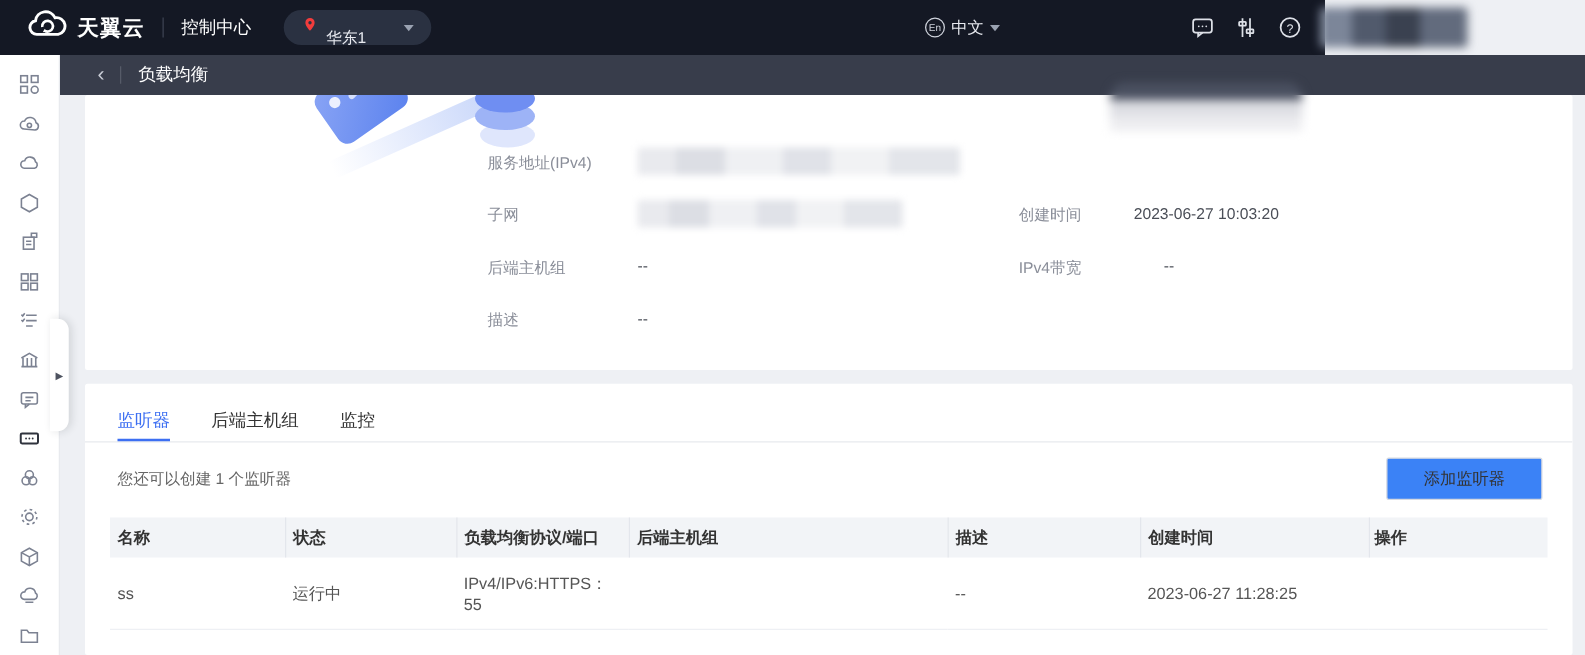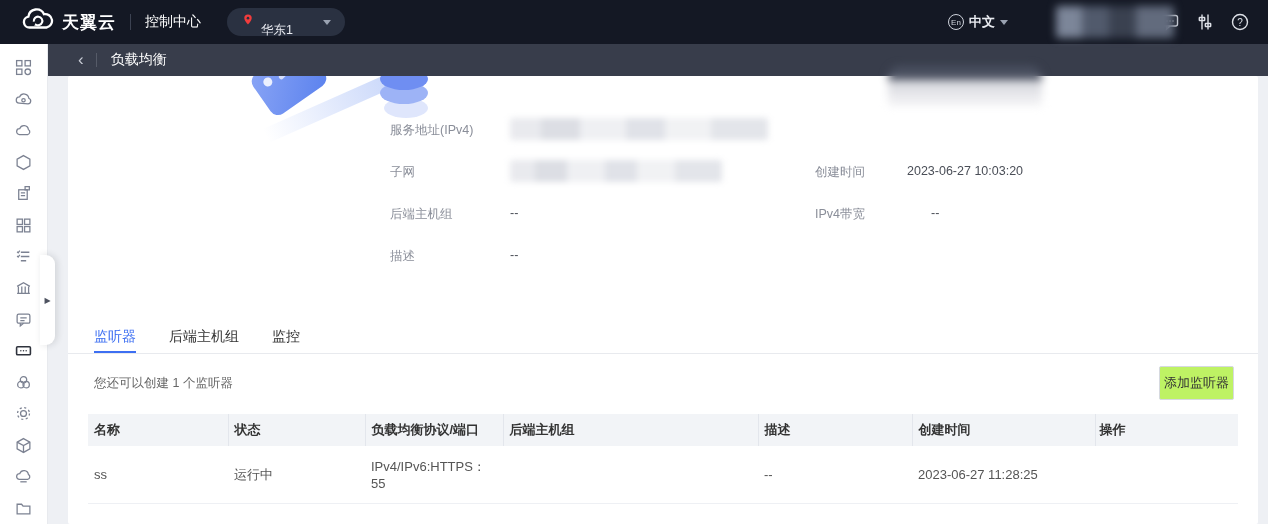--- a/index.html
+++ b/index.html
@@ -1,35 +1,35 @@
 <!DOCTYPE html>
 <html><head>
 <meta charset="utf-8">
 <style>
   * { margin:0; padding:0; box-sizing:border-box; }
   html,body { width:1268px; height:524px; overflow:hidden; }
   body { font-family:"Liberation Sans","DejaVu Sans",sans-serif; background:#eef0f4; position:relative; }
 
   
-  .topbar { position:absolute; left:0; top:0; width:1268px; height:44px; background:#141824;
+  .topbar { position:absolute; left:0; top:0; width:1060px; height:44px; background:#141824;
             display:flex; align-items:center; z-index:30; }
   .brand-wrap { display:flex; align-items:center; padding-left:20px; }
   .brand-name { color:#fff; font-size:17px; font-weight:bold; letter-spacing:1px; margin-left:8px; }
   .tb-div { width:1px; height:16px; background:#3c4252; margin:0 14px; }
   .console { color:#ffffff; font-size:14px; }
   .region-pill { margin-left:26px; height:28px; background:#2a3141; border-radius:14px;
                  display:flex; align-items:center; padding:0 14px; cursor:pointer; min-width:118px; }
   .region-label { color:#e8eaf0; font-size:12.5px; margin:16px 30px 0 6px; }
   .caret { width:0; height:0; border-left:4px solid transparent; border-right:4px solid transparent;
            border-top:5px solid #9aa2b1; }
   .tb-right { margin-left:auto; display:flex; align-items:center; padding-right:18px; gap:15px; }
   .lang-group { display:flex; align-items:center; gap:5px; cursor:pointer; }
   .lang-circle { width:16px; height:16px; border:1px solid #cfd3dc; border-radius:50%; color:#cfd3dc;
                  font-size:8px; display:flex; align-items:center; justify-content:center; }
-  .lang-label { color:#e8eaf0; font-size:13px;font-weight:bold; }
+  .lang-label { color:#e8eaf0; font-size:13px; }
   .tb-icon { width:20px; height:20px; cursor:pointer; }
 
   
   .redact { position:absolute; filter:blur(4px); border-radius:3px; }
   .redact-user { left:1056px; top:6px; width:118px; height:32px; z-index:31;
     background:linear-gradient(90deg,#7c8699 0 22%,#515a6c 22% 45%,#3a4150 45% 68%,#626b7d 68%); }
   .redact-title { left:888px; top:66px; width:154px; height:46px; z-index:21; border-radius:12px;
     background:linear-gradient(180deg,#4a5060 0 30%,#dddee3 30% 58%,#ededf0 58% 85%,rgba(255,255,255,0) 85%);
     filter:blur(4px); }
   .chip { display:inline-block; height:22px; vertical-align:middle; border-radius:2px; filter:blur(3px);
@@ -51,21 +51,21 @@
   .side-slot.active svg { stroke:#2f333d; stroke-width:1.5; }
 
   
   .expander { position:absolute; left:40px; top:255px; width:15px; height:90px; background:#fff;
               border-radius:0 9px 9px 0; box-shadow:2px 0 7px rgba(31,35,41,.14); z-index:26;
               display:flex; align-items:center; justify-content:center; cursor:pointer;
               color:#4e5360; font-size:8px; }
 
   
   .panel { position:absolute; left:68px; width:1190px; background:#fff; border-radius:2px; }
-  .panel1 { top:76px; height:276px; overflow:hidden; }
+  .panel1 { top:76px; height:220px; overflow:hidden; }
   .panel2 { top:307px; height:217px; overflow:hidden; }
 
   
   .illus { position:absolute; left:100px; top:-14px; width:260px; height:80px; pointer-events:none; }
   .illus .card { position:absolute; left:88px; top:-6px; width:66px; height:48px; border-radius:9px;
     background:linear-gradient(135deg,#89a4f5,#5b82ee); transform:rotate(-35deg); }
   .illus .card::before { content:""; position:absolute; left:10px; top:9px; width:9px; height:9px;
     border-radius:50%; background:rgba(255,255,255,.85); }
   .illus .card::after { content:""; position:absolute; left:26px; top:13px; width:22px; height:5px;
     border-radius:3px; background:rgba(255,255,255,.7); transform:rotate(-10deg); }
@@ -86,22 +86,22 @@
   .field .val { color:#4a4e57; }
 
   
   .tabs { display:flex; padding:21px 0 0 26px; border-bottom:1px solid #e8eaee; }
   .tab { font-size:14px; color:#333; padding-bottom:5px; margin-right:33px; cursor:pointer; }
   .tab.active { color:#3d6ff2; border-bottom:2px solid #3d6ff2; }
 
   
   .quota-row { display:flex; align-items:center; justify-content:space-between; padding:12px 24px 12px 26px; }
   .quota-text { font-size:12.5px; color:#666; }
-  .add-btn { background:#bef264; border:1px solid #d6d9e0; border-radius:2px; font-size:13px; color:#333;
-             padding:7px 4px; cursor:pointer; font-family:Liberation Sans, sans-serif; }
+  .add-btn { background:#3b82f6; border:1px solid #d6d9e0; border-radius:2px; font-size:13px; color:#333;
+             padding:7px 29px; cursor:pointer; font-family:Liberation Sans, sans-serif; }
 
   
   table { border-collapse:collapse; table-layout:fixed; margin:2px 20px 0; width:1150px; }
   th { background:#f2f4f7; font-size:13px; color:#333; font-weight:bold; text-align:left;
        padding:7px 6px; border-right:1px solid #e3e6ec; }
   th:last-child { border-right:none; }
   td { font-size:13px; color:#555; padding:12px 6px; border-bottom:1px solid #eef0f4; }
   td.ops, th.ops { padding-left:4px;margin-top:24px; }
   a.blue { color:#3f6ef4; text-decoration:none; cursor:pointer; }
   .op-link { margin-right:9px; position:relative; display:inline-block; }

